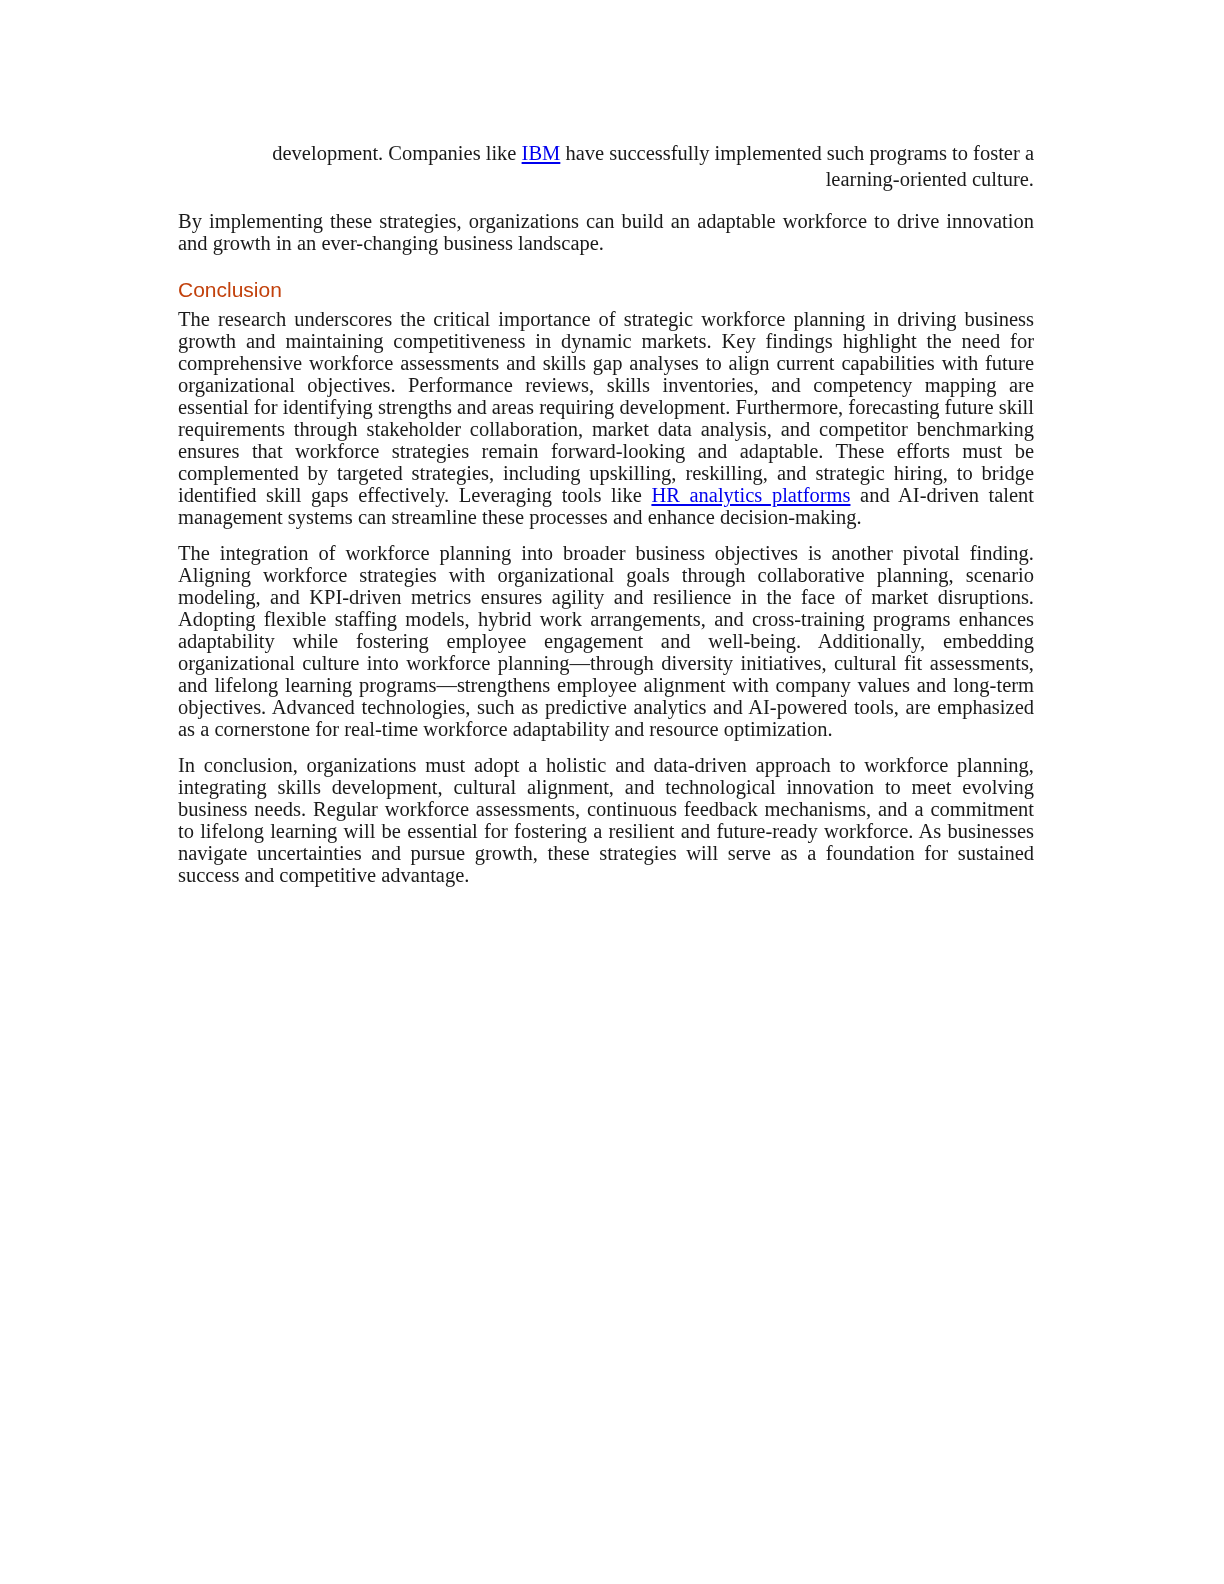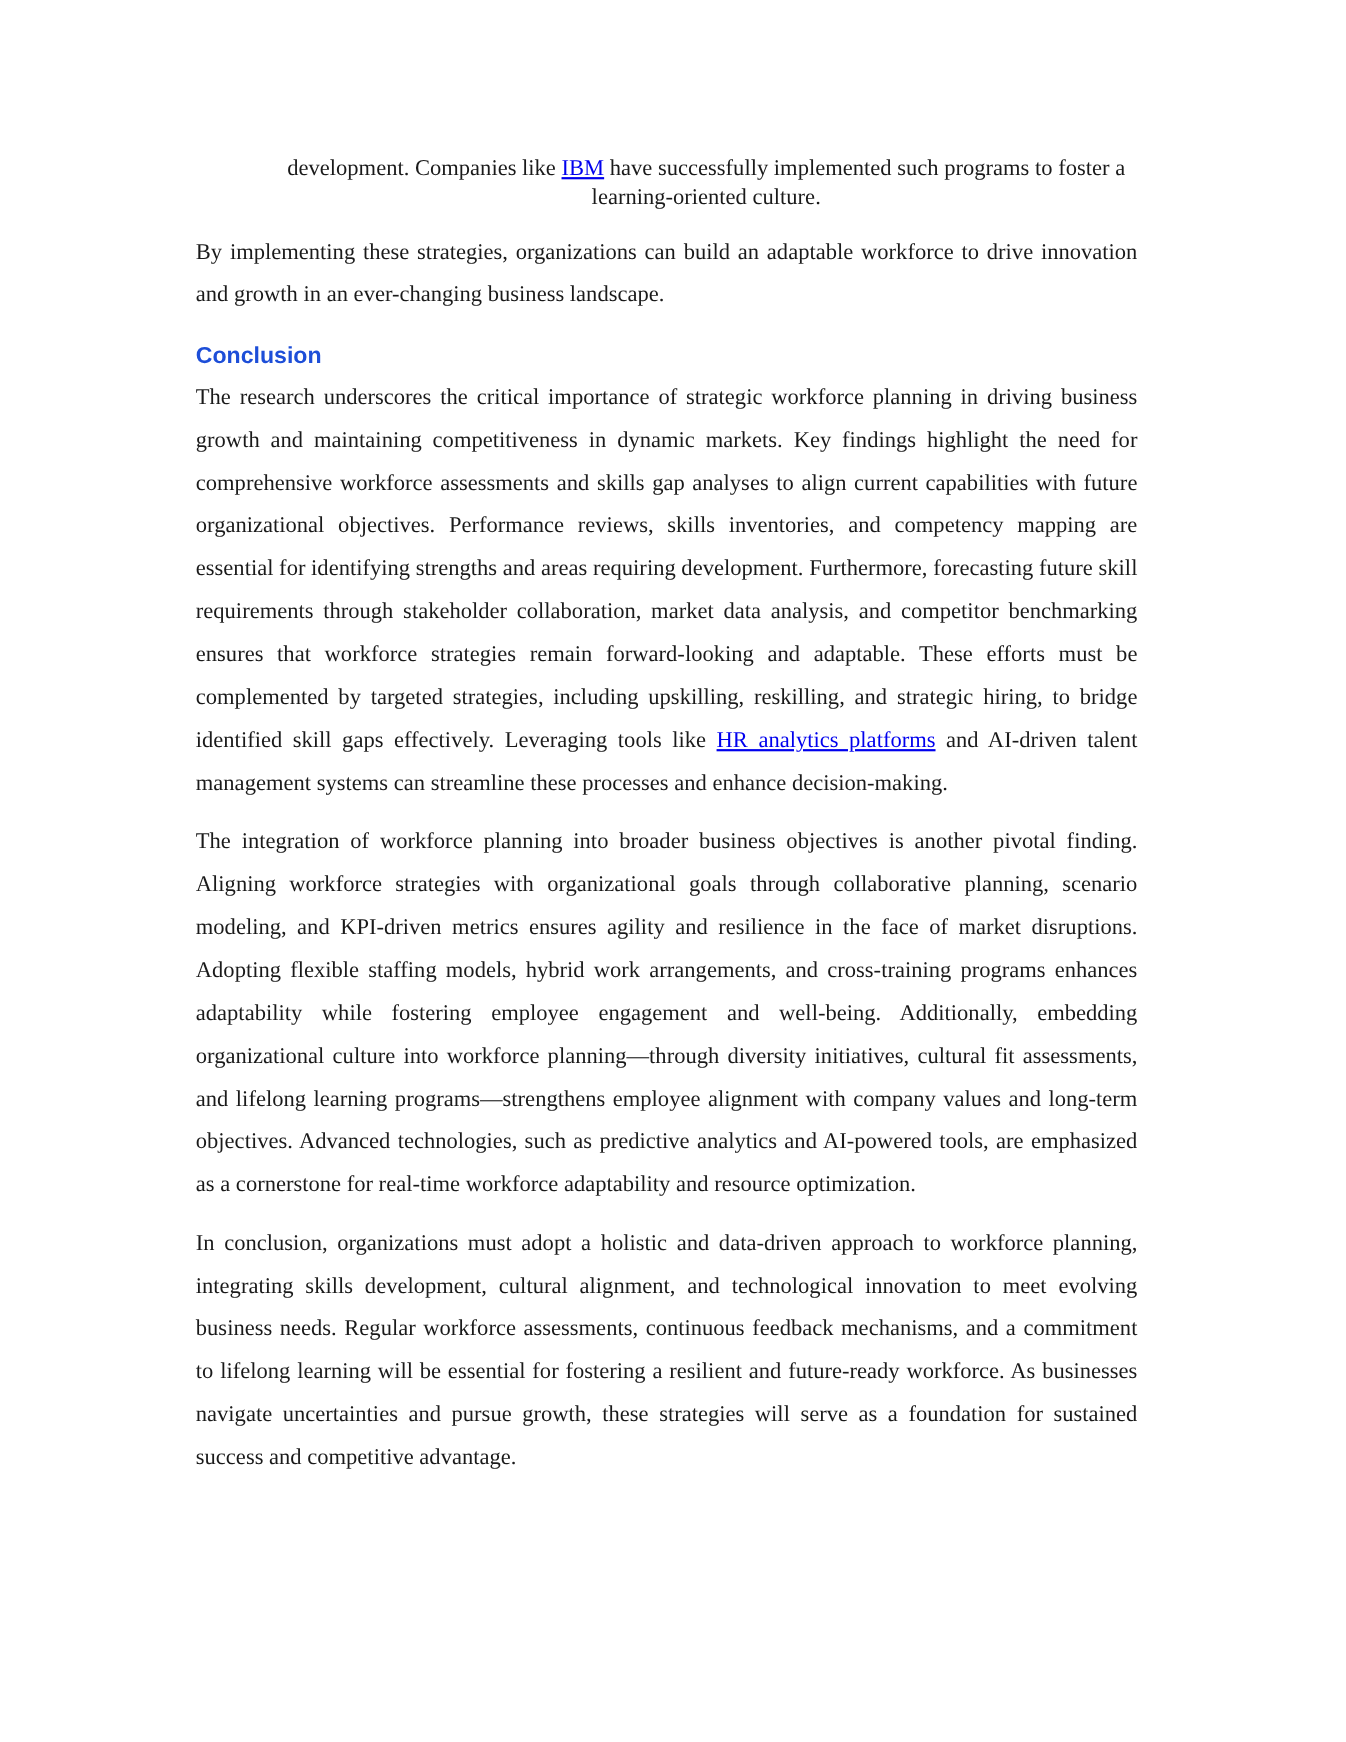--- a/index.html
+++ b/index.html
@@ -16,34 +16,34 @@
     color: #1a1a1a;
   }
   .page {
     position: absolute;
     left: 178px;
     top: 140px;
     width: 856px;
   }
   .para {
     font-size: 20.5px;
-    line-height: 39px;
+    line-height: 22px;
     text-align: justify;
     margin: 0;
   }
   .indented {
     margin-left: 72px;
     line-height: 26px;
-    text-align: center;
+    text-align: right;
   }
   .gap-after-list { margin-top: 18px; }
   .heading {
     font-family: "Liberation Sans", "DejaVu Sans", sans-serif;
-    font-weight: bold;
-    color: #1d4ed8;
+    font-weight: normal;
+    color: #c2410c;
     font-size: 21px;
     margin: 22px 0 4px 0;
     line-height: 28px;
   }
   .gap { margin-top: 14px; }
   a.link {
     color: #1a0dab;
     color: #0000ee;
     text-decoration: underline;
   }

